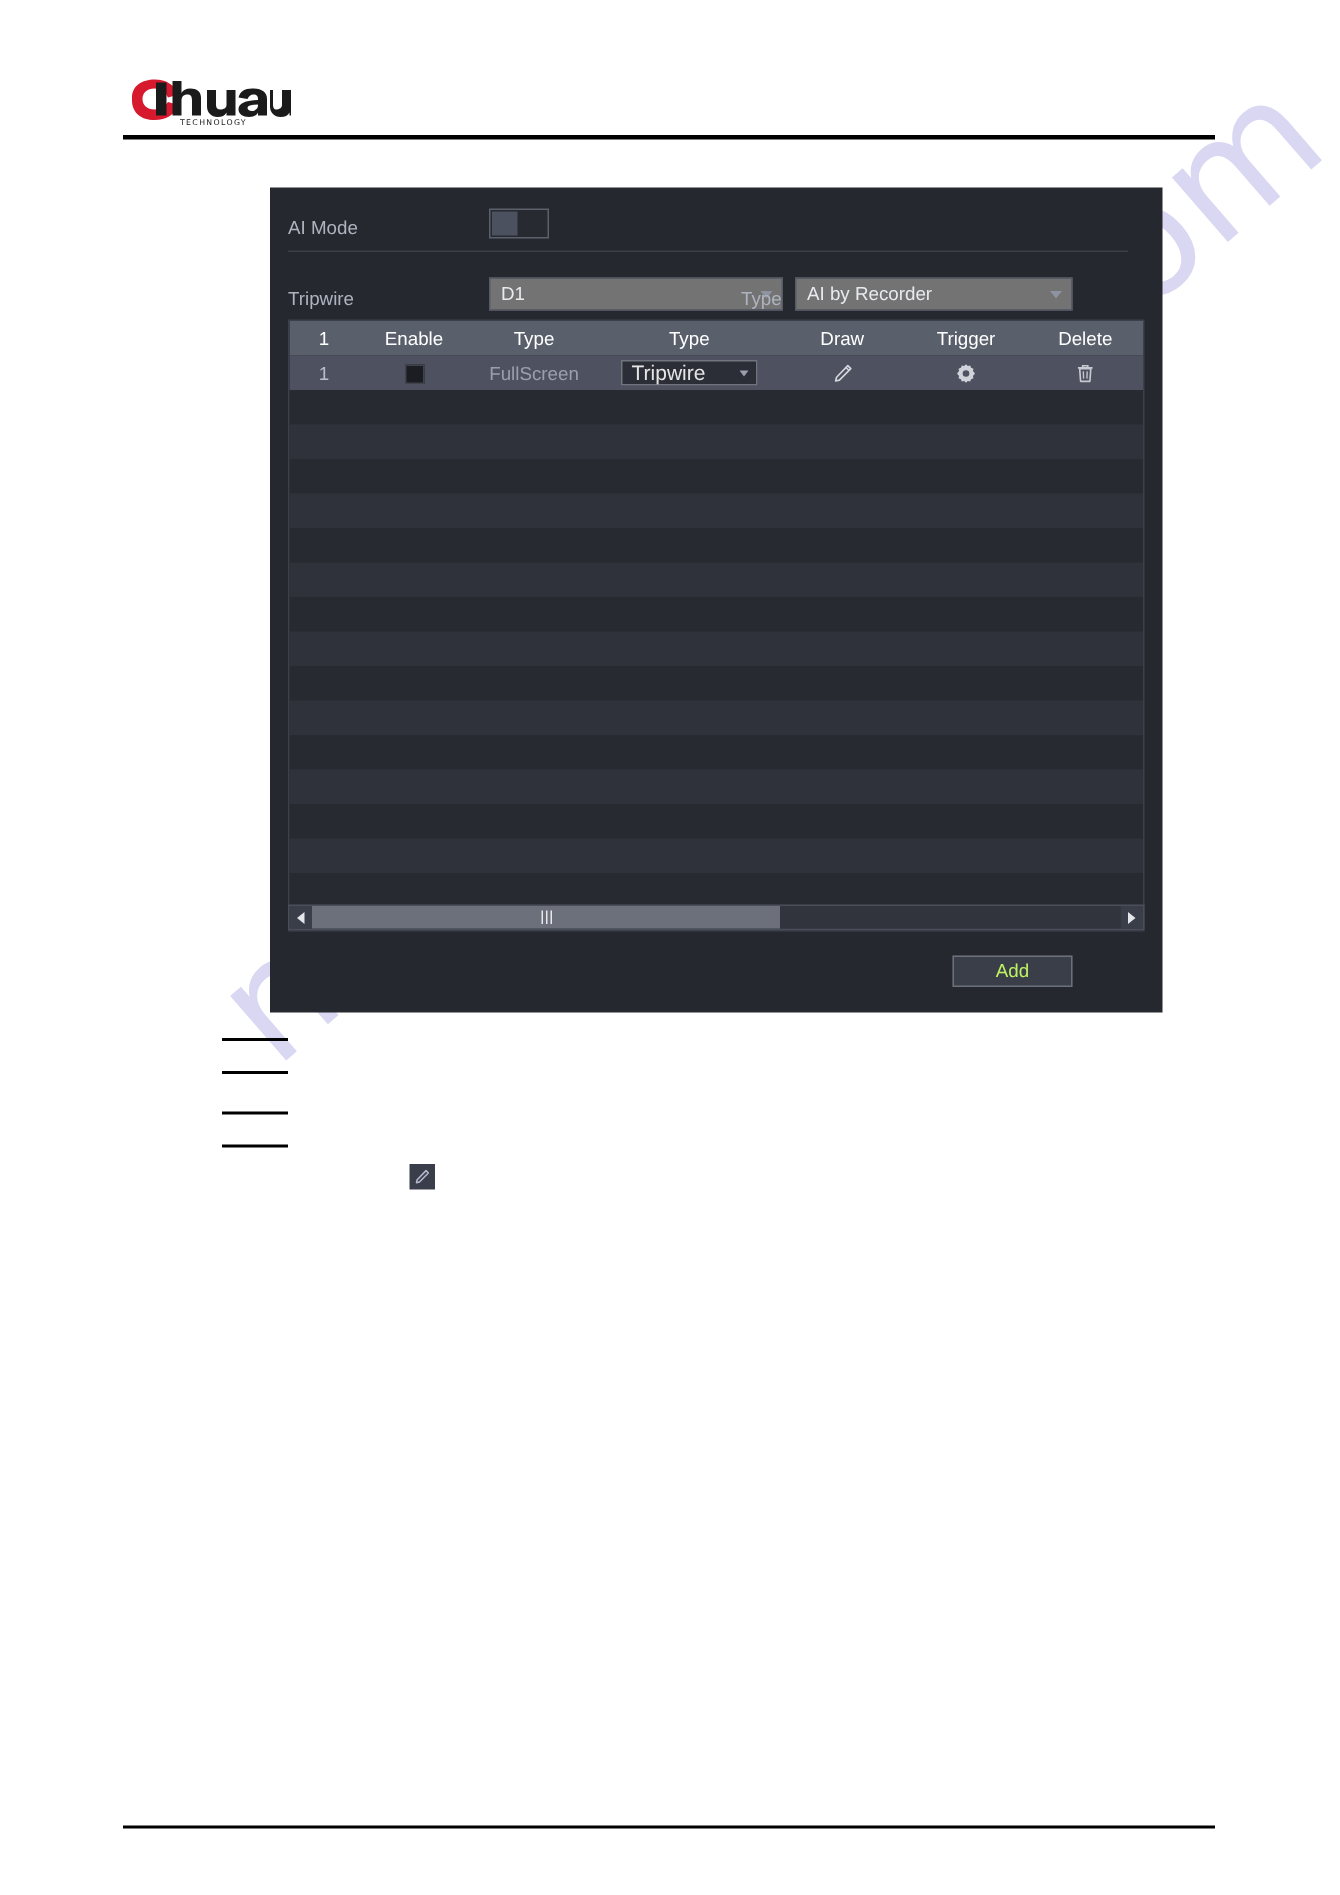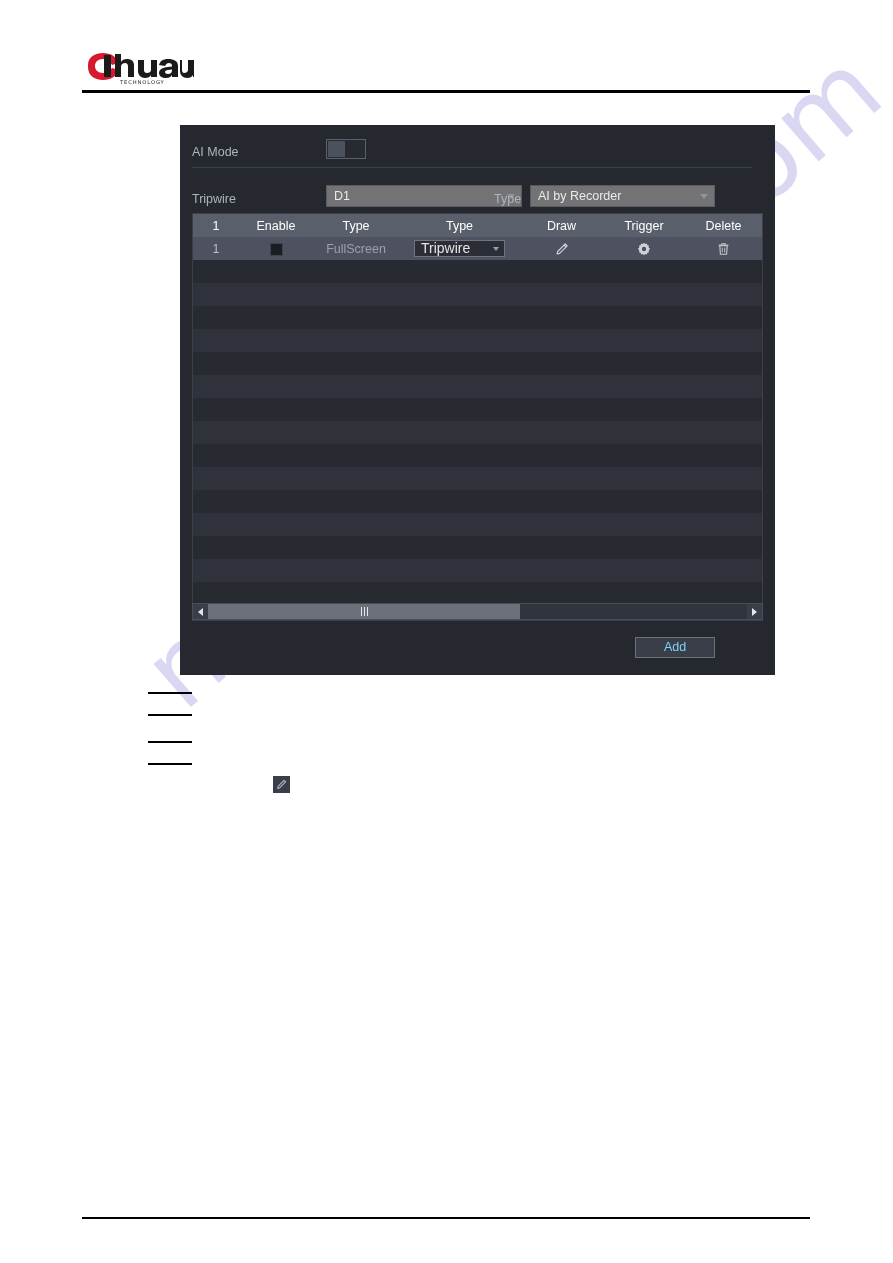--- a/index.html
+++ b/index.html
@@ -332,21 +332,21 @@
   
   .btn-add {
     position: absolute;
     left: 455px;
     top: 512px;
     width: 80px;
     height: 21px;
     background: #3a3e48;
     border: 1px solid #6b707b;
     box-sizing: border-box;
-    color: #7dd3fc;
+    color: #bef264;
     font-size: 12.5px;
     line-height: 19px;
     text-align: center;
   }
 
   
   .redline {
     position: absolute;
     left: 148px;
     width: 44px;

